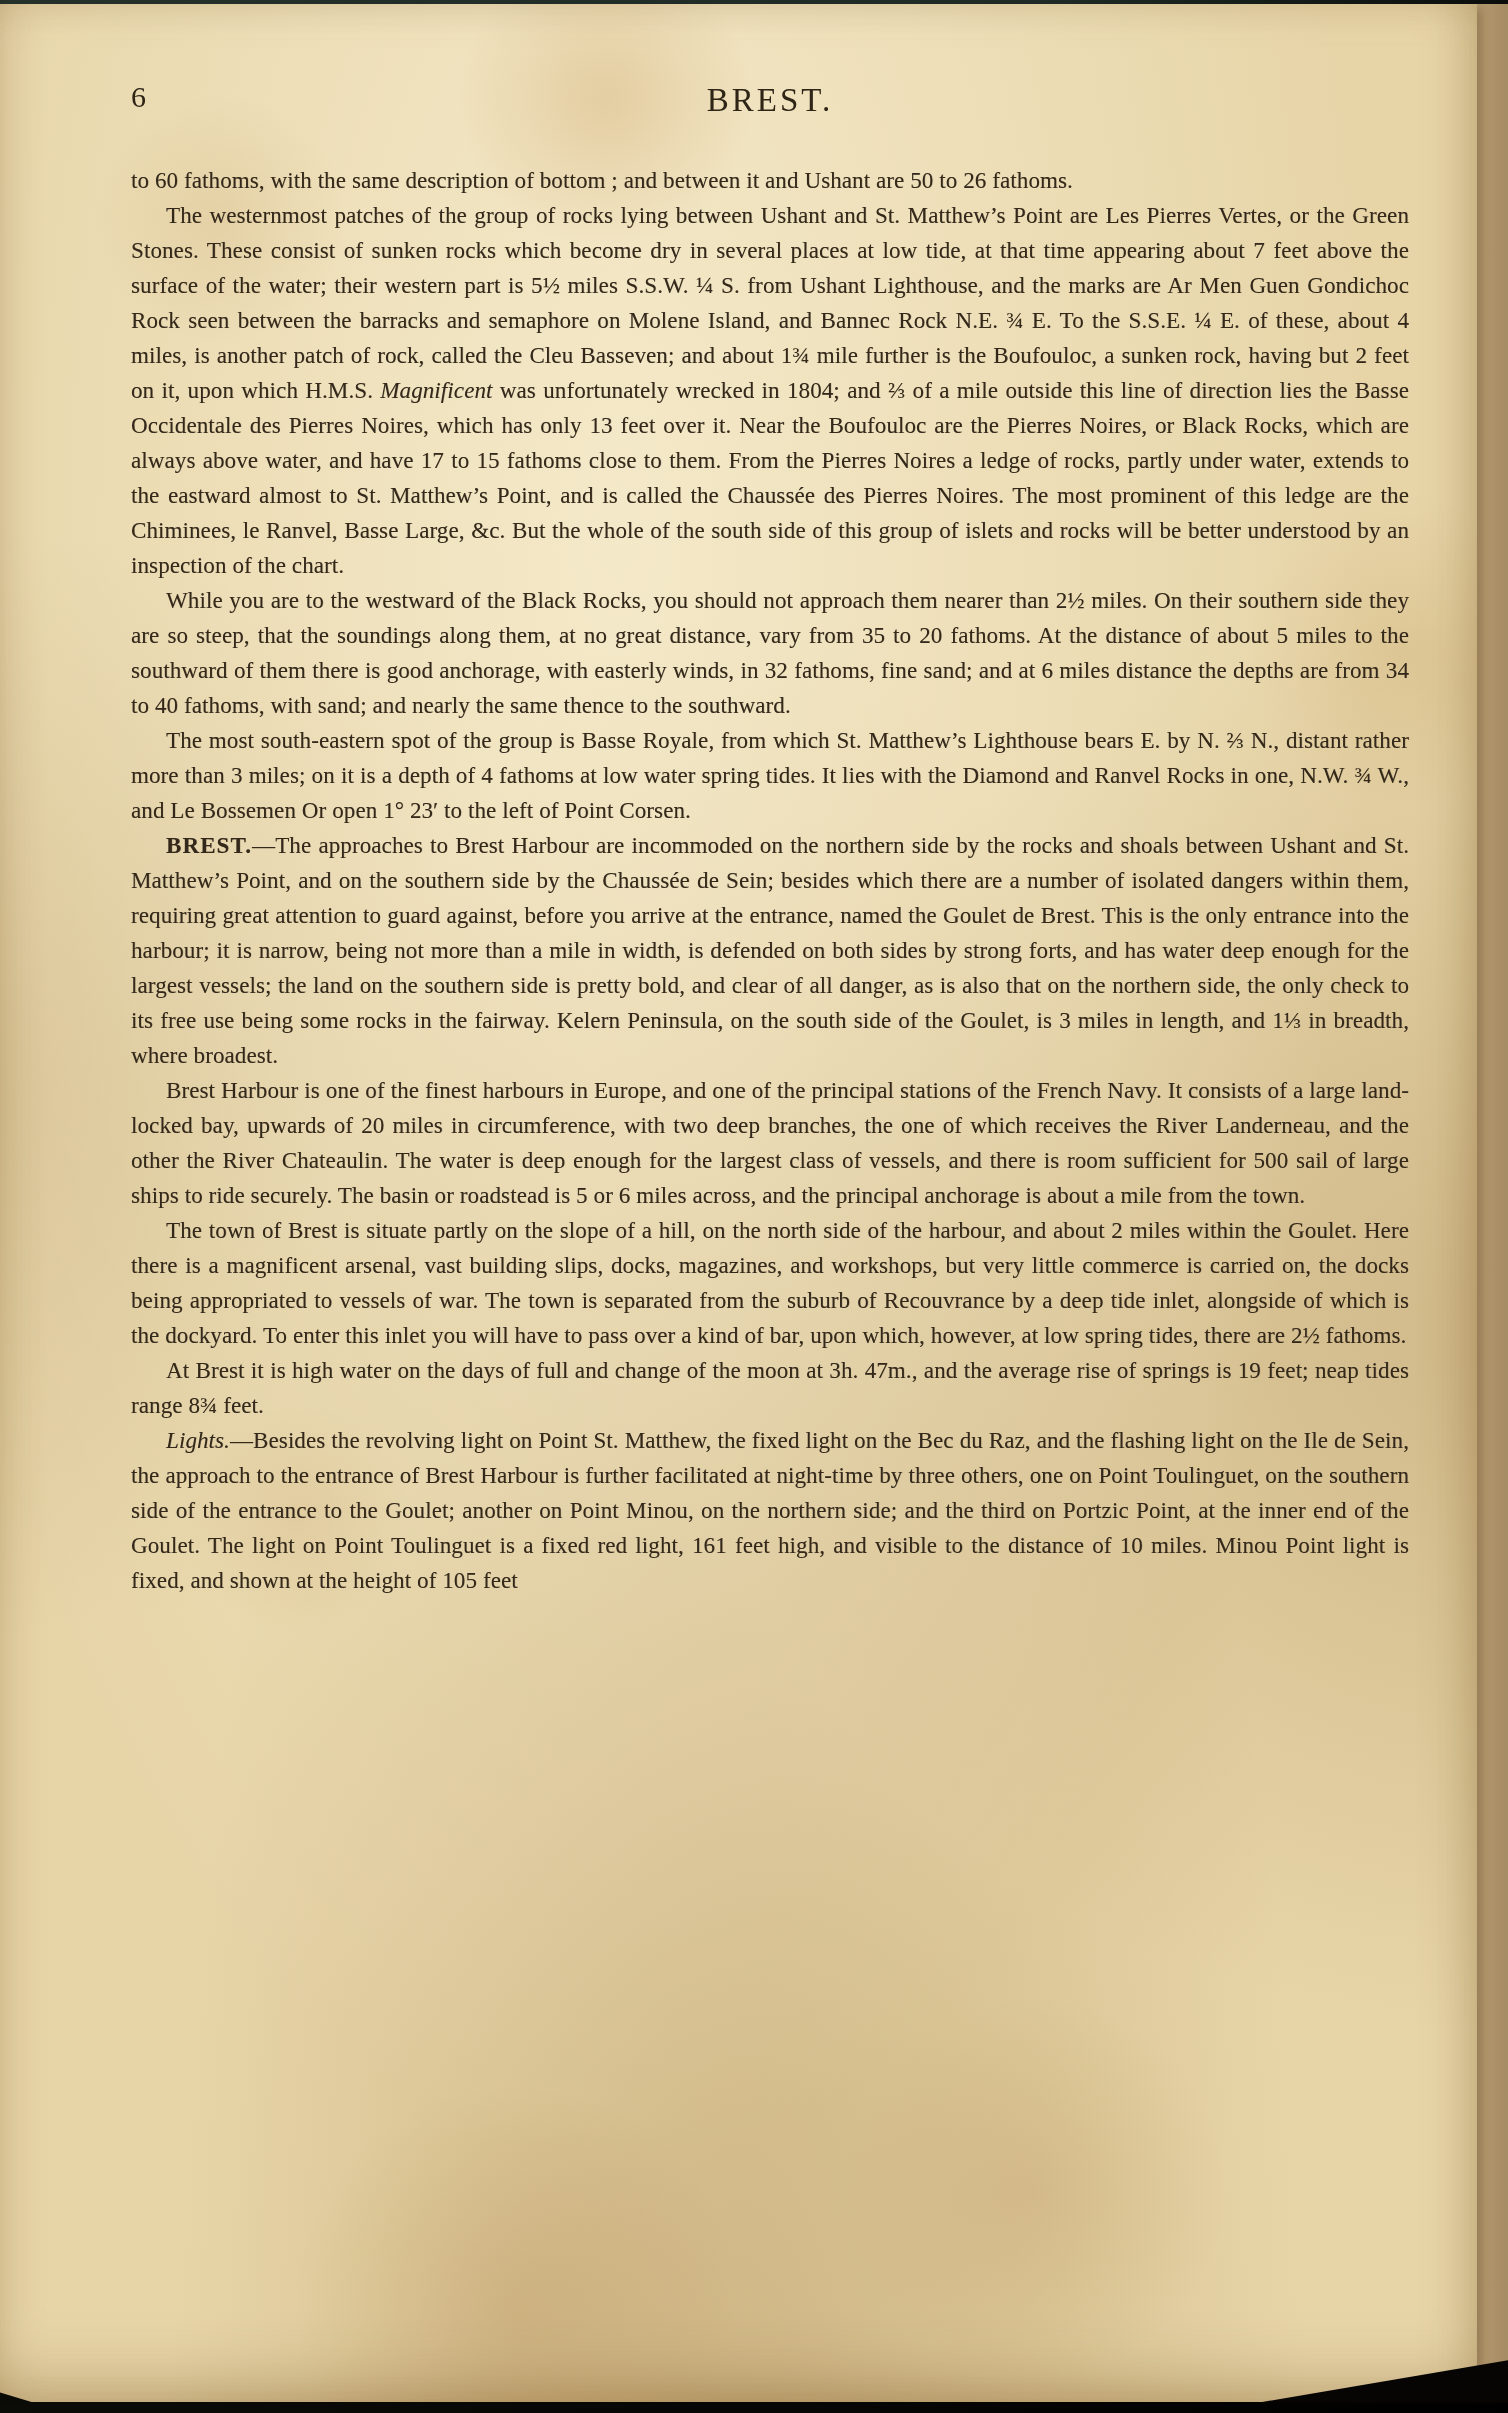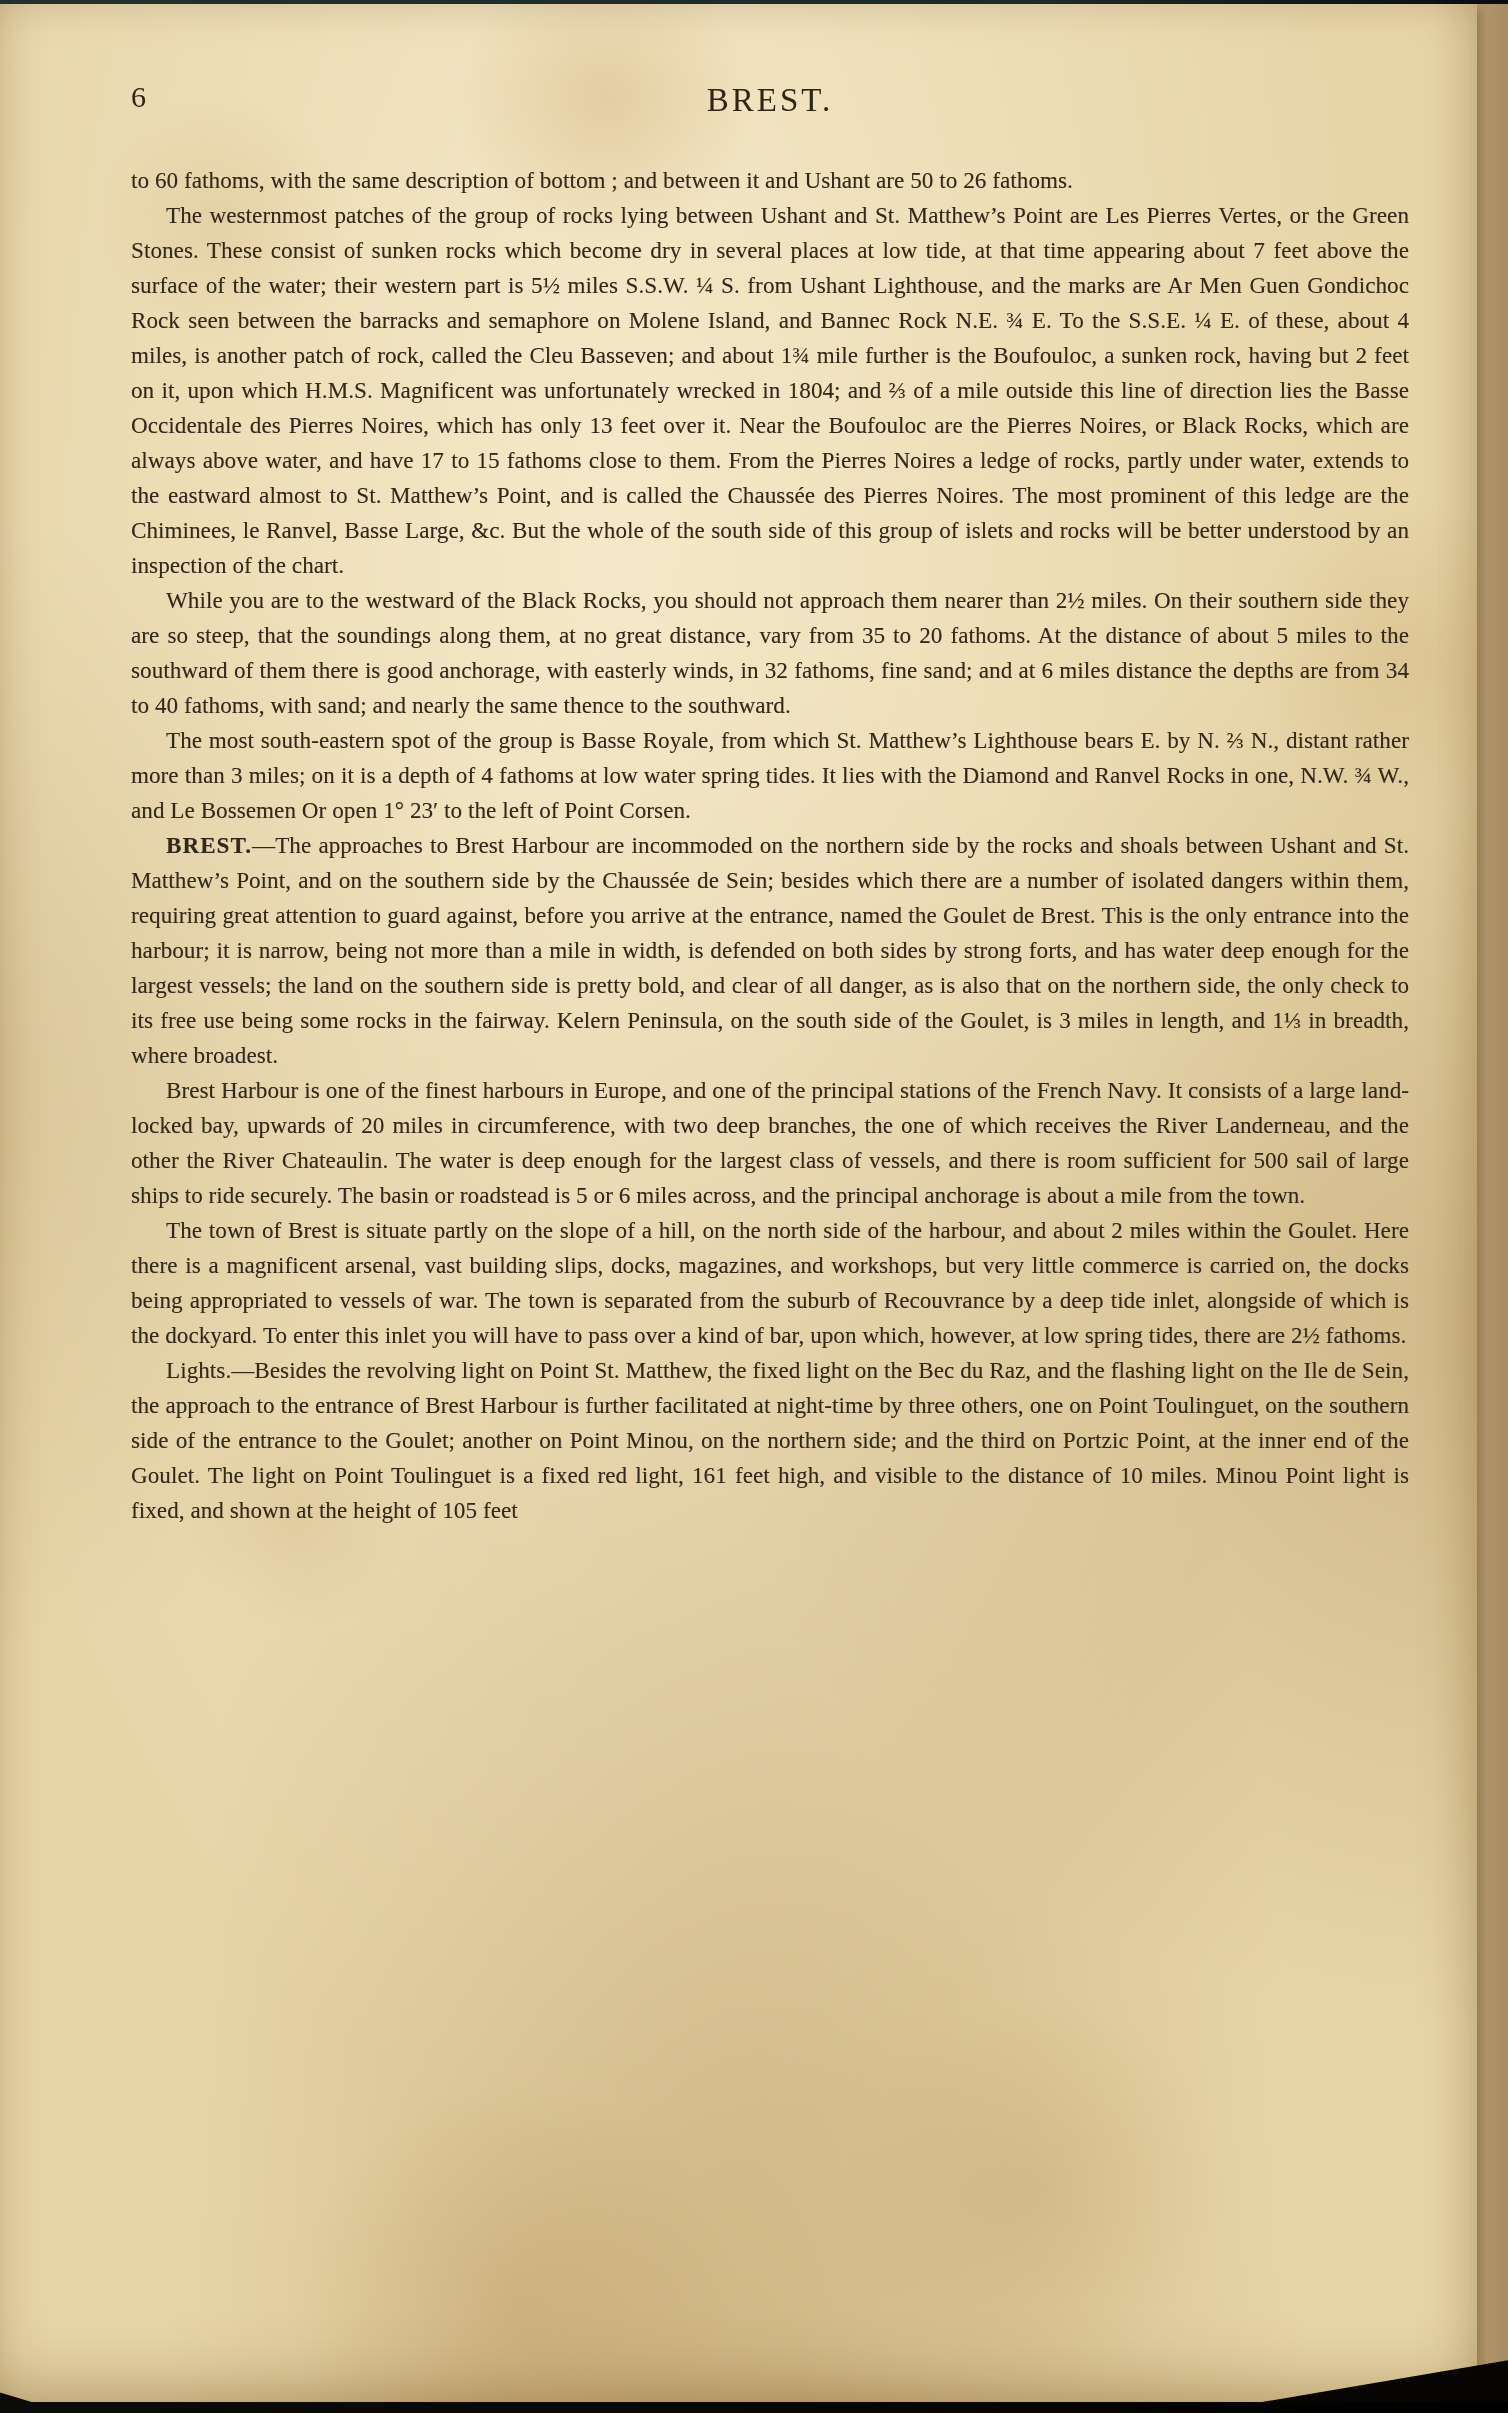--- a/index.html
+++ b/index.html
@@ -85,21 +85,21 @@
     margin:38px 0 0 131px;
     width:1278px;
     color:#33281a;
     font-size:23px;line-height:35px;
     letter-spacing:0.1px;
     text-shadow:0.4px 0.4px 0 rgba(51,40,26,.30);
   }
   .para{margin:0;text-align:justify;}
   .para.indent{text-indent:35px;}
   .para .bold{font-weight:bold;letter-spacing:1.1px;}
-  .para .italic{margin-top:24px;}
+  .para .italic{font-style:italic;margin-top:24px;}
 </style>
 </head>
 <body>
 
 <div class="stage">
 
   <div class="adjacent-edge"></div>
   <div class="adjacent-edge-shade"></div>
 
   <div class="page">
@@ -111,20 +111,21 @@
       </div>
 
       <div class="body-text">
           <p class="para"><span>to 60 fathoms, with the same description of bottom ; and between it and Ushant are 50 to 26 fathoms.</span></p>
           <p class="para indent"><span>The westernmost patches of the group of rocks lying between Ushant and St. Matthew’s Point are Les Pierres Vertes, or the Green Stones.  These consist of sunken rocks which become dry in several places at low tide, at that time appearing about 7 feet above the surface of the water; their western part is 5½ miles S.S.W. ¼ S. from Ushant Lighthouse, and the marks are Ar Men Guen Gondichoc Rock seen between the barracks and semaphore on Molene Island, and Bannec Rock N.E. ¾ E.  To the S.S.E. ¼ E. of these, about 4 miles, is another patch of rock, called the Cleu Basseven; and about 1¾ mile further is the Boufouloc, a sunken rock, having but 2 feet on it, upon which H.M.S. </span><span class="italic">Magnificent</span><span> was unfortunately wrecked in 1804; and ⅔ of a mile outside this line of direction lies the Basse Occidentale des Pierres Noires, which has only 13 feet over it.  Near the Boufouloc are the Pierres Noires, or Black Rocks, which are always above water, and have 17 to 15 fathoms close to them.  From the Pierres Noires a ledge of rocks, partly under water, extends to the eastward almost to St. Matthew’s Point, and is called the Chaussée des Pierres Noires.  The most prominent of this ledge are the Chiminees, le Ranvel, Basse Large, &amp;c.  But the whole of the south side of this group of islets and rocks will be better understood by an inspection of the chart.</span></p>
           <p class="para indent"><span>While you are to the westward of the Black Rocks, you should not approach them nearer than 2½ miles.  On their southern side they are so steep, that the soundings along them, at no great distance, vary from 35 to 20 fathoms.  At the distance of about 5 miles to the southward of them there is good anchorage, with easterly winds, in 32 fathoms, fine sand; and at 6 miles distance the depths are from 34 to 40 fathoms, with sand; and nearly the same thence to the southward.</span></p>
           <p class="para indent"><span>The most south-eastern spot of the group is Basse Royale, from which St. Matthew’s Lighthouse bears E. by N. ⅔ N., distant rather more than 3 miles; on it is a depth of 4 fathoms at low water spring tides.  It lies with the Diamond and Ranvel Rocks in one, N.W. ¾ W., and Le Bossemen Or open 1° 23′ to the left of Point Corsen.</span></p>
           <p class="para indent"><span class="bold">BREST.</span><span>—The approaches to Brest Harbour are incommoded on the northern side by the rocks and shoals between Ushant and St. Matthew’s Point, and on the southern side by the Chaussée de Sein; besides which there are a number of isolated dangers within them, requiring great attention to guard against, before you arrive at the entrance, named the Goulet de Brest.  This is the only entrance into the harbour; it is narrow, being not more than a mile in width, is defended on both sides by strong forts, and has water deep enough for the largest vessels; the land on the southern side is pretty bold, and clear of all danger, as is also that on the northern side, the only check to its free use being some rocks in the fairway.  Kelern Peninsula, on the south side of the Goulet, is 3 miles in length, and 1⅓ in breadth, where broadest.</span></p>
           <p class="para indent"><span>Brest Harbour is one of the finest harbours in Europe, and one of the principal stations of the French Navy.  It consists of a large land-locked bay, upwards of 20 miles in circumference, with two deep branches, the one of which receives the River Landerneau, and the other the River Chateaulin.  The water is deep enough for the largest class of vessels, and there is room sufficient for 500 sail of large ships to ride securely.  The basin or roadstead is 5 or 6 miles across, and the principal anchorage is about a mile from the town.</span></p>
           <p class="para indent"><span>The town of Brest is situate partly on the slope of a hill, on the north side of the harbour, and about 2 miles within the Goulet.  Here there is a magnificent arsenal, vast building slips, docks, magazines, and workshops, but very little commerce is carried on, the docks being appropriated to vessels of war.  The town is separated from the suburb of Recouvrance by a deep tide inlet, alongside of which is the dockyard.  To enter this inlet you will have to pass over a kind of bar, upon which, however, at low spring tides, there are 2½ fathoms.</span></p>
+          <p class="para indent"><span>At Brest it is high water on the days of full and change of the moon at 3h. 47m., and the average rise of springs is 19 feet; neap tides range 8¾ feet.</span></p>
           <p class="para indent"><span class="italic">Lights.</span><span>—Besides the revolving light on Point St. Matthew, the fixed light on the Bec du Raz, and the flashing light on the Ile de Sein, the approach to the entrance of Brest Harbour is further facilitated at night-time by three others, one on Point Toulinguet, on the southern side of the entrance to the Goulet; another on Point Minou, on the northern side; and the third on Portzic Point, at the inner end of the Goulet.  The light on Point Toulinguet is a fixed red light, 161 feet high, and visible to the distance of 10 miles.  Minou Point light is fixed, and shown at the height of 105 feet</span></p>
         </div>
 
     </div>
   </div>
 
   <div class="edge-top"></div>
   <div class="edge-bottom"></div>
   <div class="corner-wedge"></div>
   <div class="corner-nub-left"></div>

